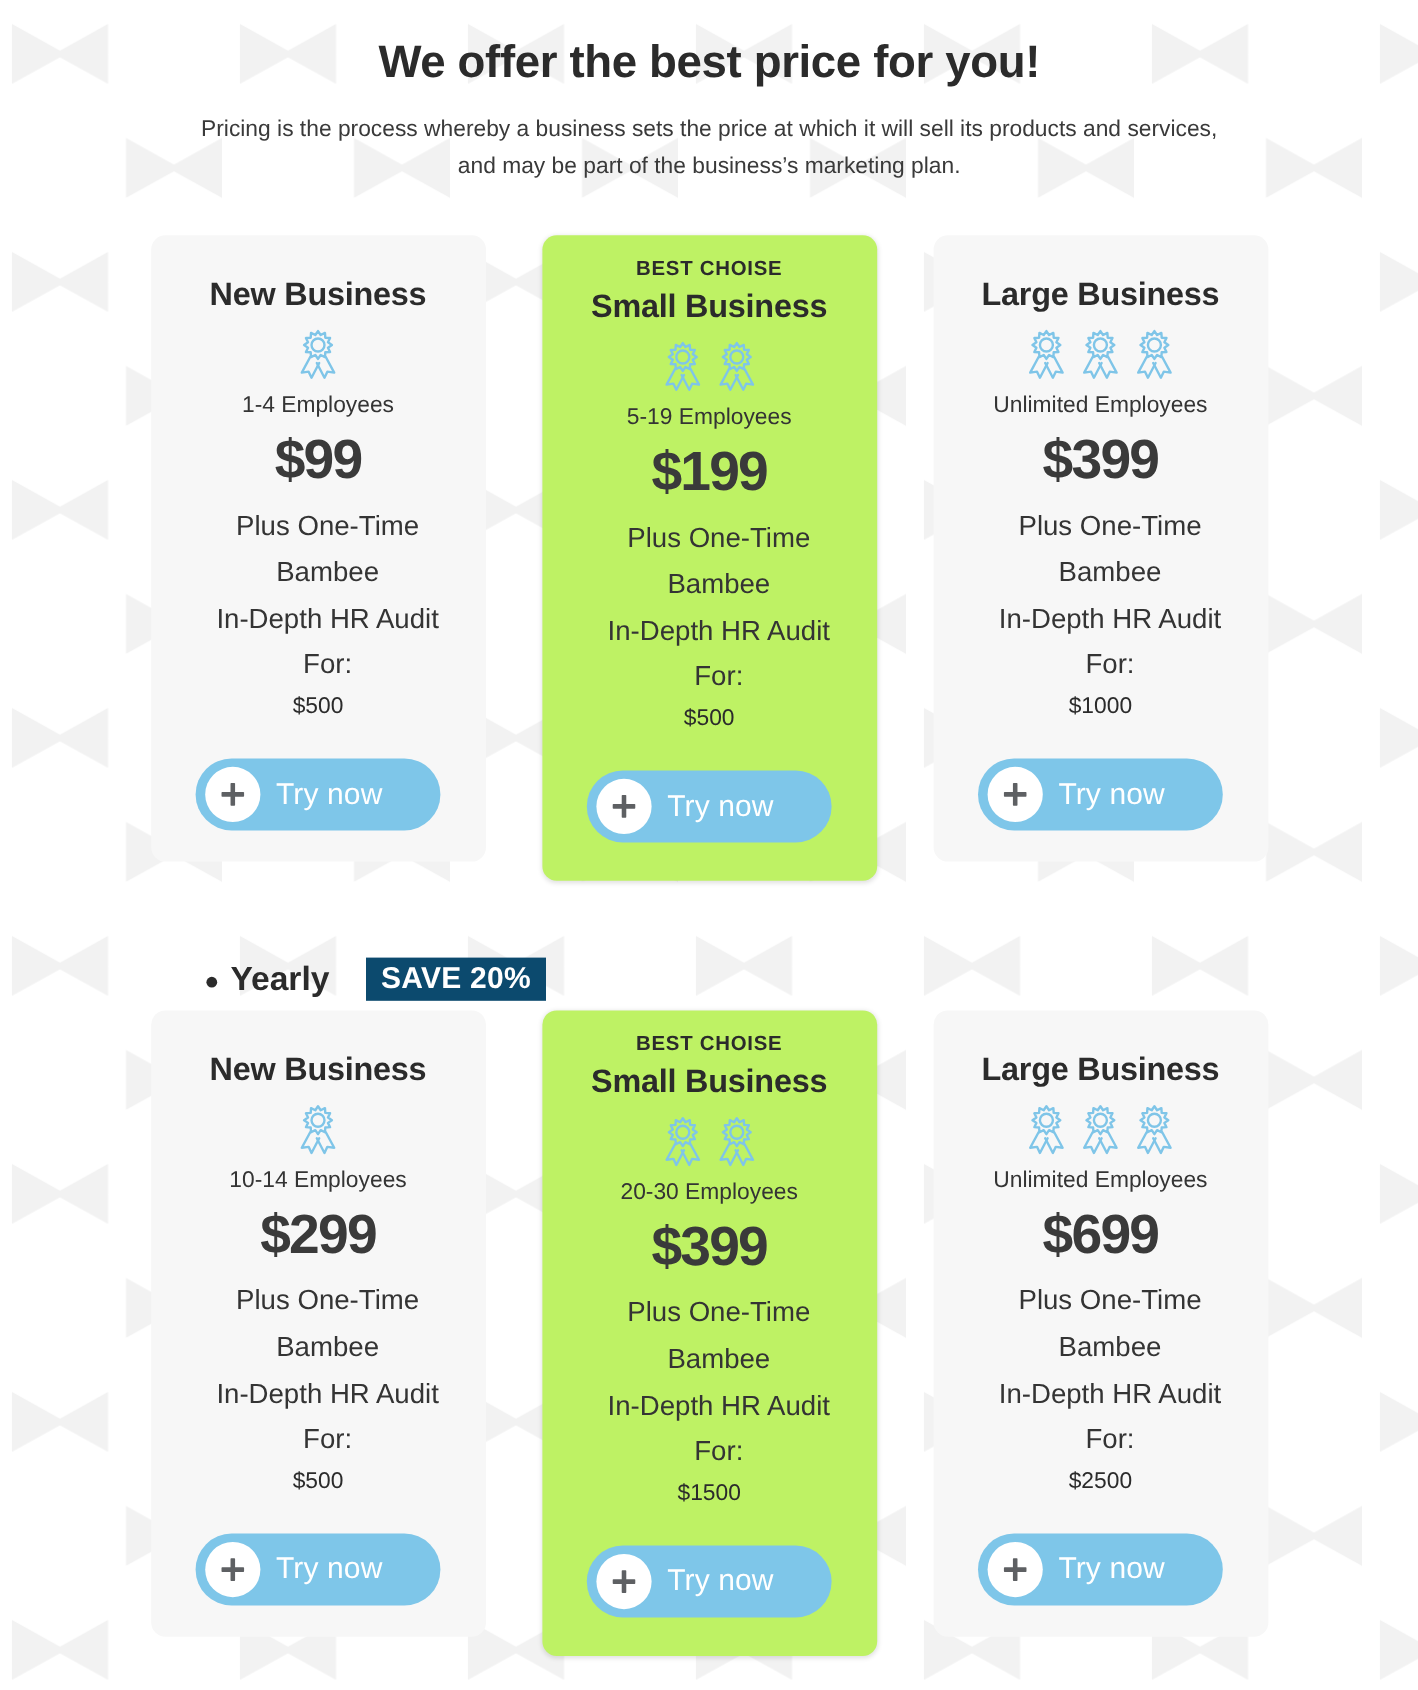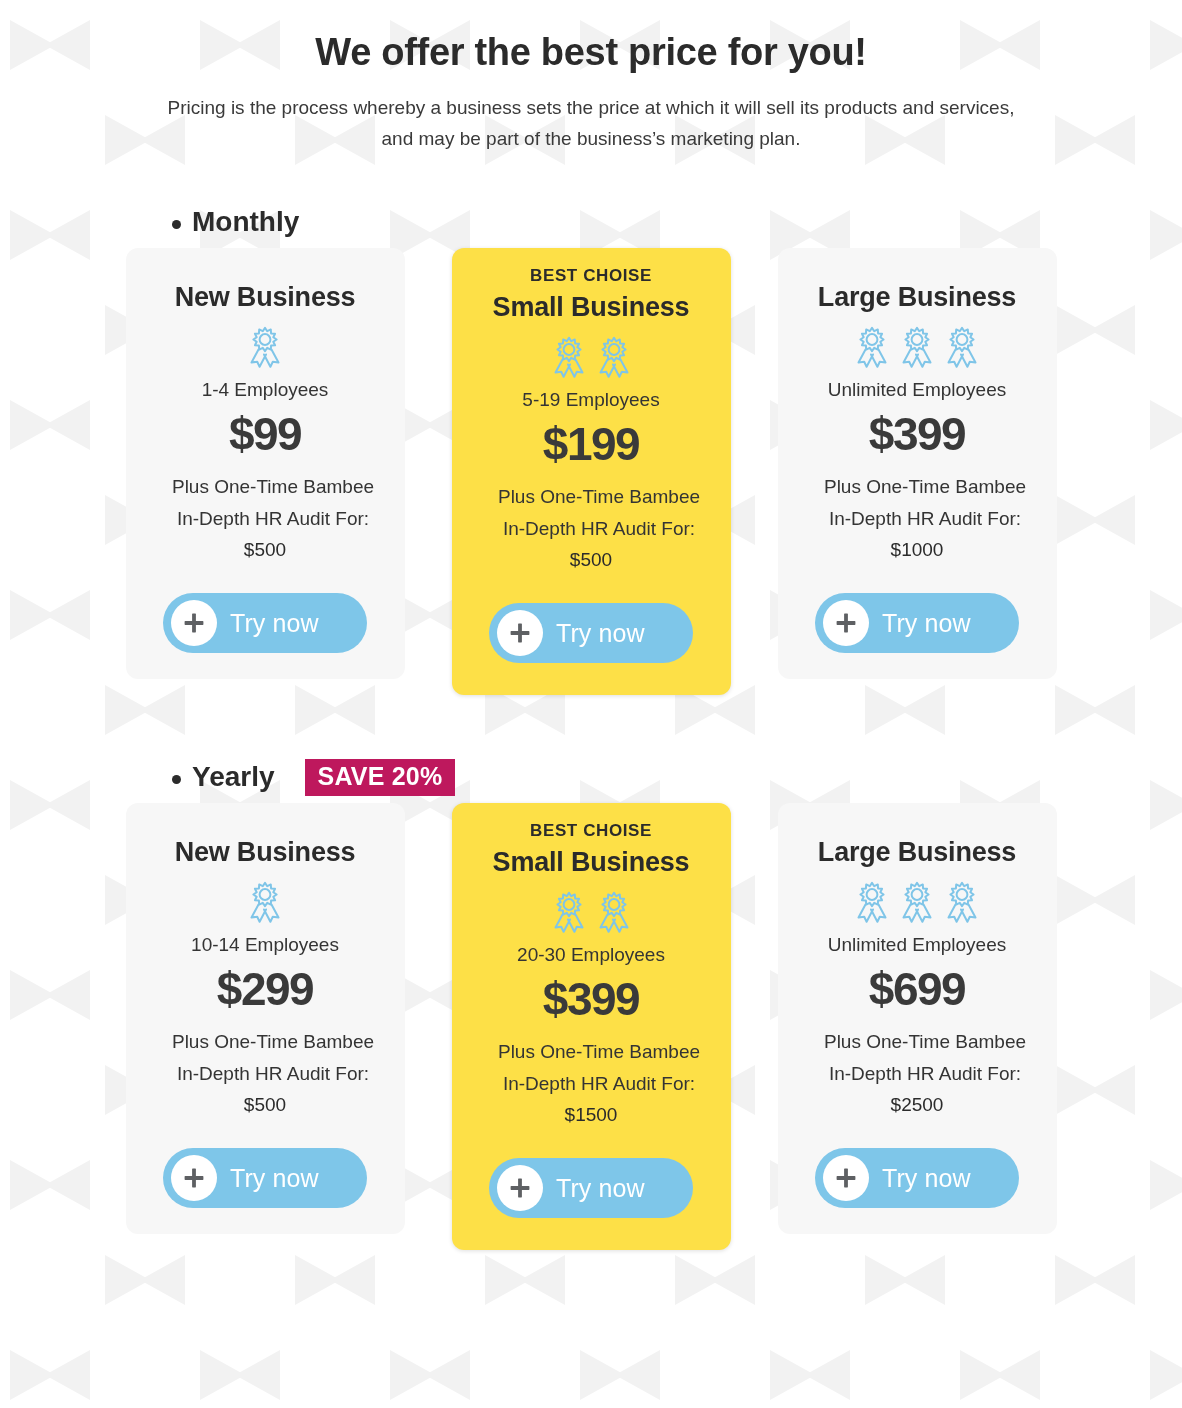--- a/index.html
+++ b/index.html
@@ -76,21 +76,21 @@
   .bullet-dot {
     width: 9px;
     height: 9px;
     border-radius: 50%;
     background: #2b2b2b;
     display: inline-block;
     position: relative;
     top: 2px;
   }
   .save-badge {
-    background: #be185d;
+    background: #0c4a6e;
     color: #ffffff;
     font-size: 25px;
     font-weight: bold;
     padding: 3px 13px 5px;
     letter-spacing: 0.2px;
     line-height: 1.15;
   }
 
   
   .cards {
@@ -105,21 +105,21 @@
     background: #f7f7f7;
     border-radius: 12px;
     padding: 34px 18px 26px;
     display: flex;
     flex-direction: column;
     align-items: center;
     text-align: center;
     position: relative;
   }
   .card.featured {
-    background: #fde047;
+    background: #bef264;
     padding-top: 18px;
     padding-bottom: 32px;
     box-shadow: 0 1px 4px rgba(0,0,0,0.13);
   }
 
   .best-tag {
     font-size: 17px;
     font-weight: bold;
     letter-spacing: 0.6px;
     color: #2b2b2b;
@@ -154,21 +154,21 @@
     margin-top: 6px;
     font-size: 46px;
     font-weight: bold;
     color: #3a3a3a;
     letter-spacing: -1.5px;
     line-height: 1.18;
   }
 
   .audit-note {
     margin-top: 9px;
-    font-size: 19px;
+    font-size: 23px;
     line-height: 1.68;
     color: #343434;
     margin-left: 16px;
   }
   .audit-price {
     font-size: 19px;
     font-weight: normal;
     color: #2b2b2b;
     line-height: 1.68;
   }
@@ -227,27 +227,20 @@
 
 <div class="page">
 
   <div class="header">
     <h1 class="header-title">We offer the best price for you!</h1>
     <p class="header-sub">Pricing is the process whereby a business sets the price at which it will sell its products and services, and may be part of the business’s marketing plan.</p>
   </div>
 
   <div id="sections-root">
   <div class="section monthly-section">
-    <div class="section-head">
-      <div class="section-label">
-        <span class="bullet-dot"></span>
-        <span>Monthly</span>
-      </div>
-
-    </div>
     <div class="cards">
   <div class="card">
 
     <div class="card-title">New Business</div>
     <div class="ribbons">
               <svg width="44" height="46" viewBox="0 0 44 46">
                 <g fill="none" stroke="#7fc5e8" stroke-width="2" stroke-linejoin="round" stroke-linecap="round">
                   <path d="M15.5 25.5 L8.5 38.5 L14.2 37.7 L16.6 42.8 L23 30.5"></path>
                   <path d="M28.5 25.5 L35.5 38.5 L29.8 37.7 L27.4 42.8 L21 30.5"></path>
                   <path d="M22.00 3.90 L24.23 7.19 L27.80 5.45 L28.08 9.42 L32.05 9.70 L30.31 13.27 L33.60 15.50 L30.31 17.73 L32.05 21.30 L28.08 21.58 L27.80 25.55 L24.23 23.81 L22.00 27.10 L19.77 23.81 L16.20 25.55 L15.92 21.58 L11.95 21.30 L13.69 17.73 L10.40 15.50 L13.69 13.27 L11.95 9.70 L15.92 9.42 L16.20 5.45 L19.77 7.19 L22.00 3.90 Z"></path>

